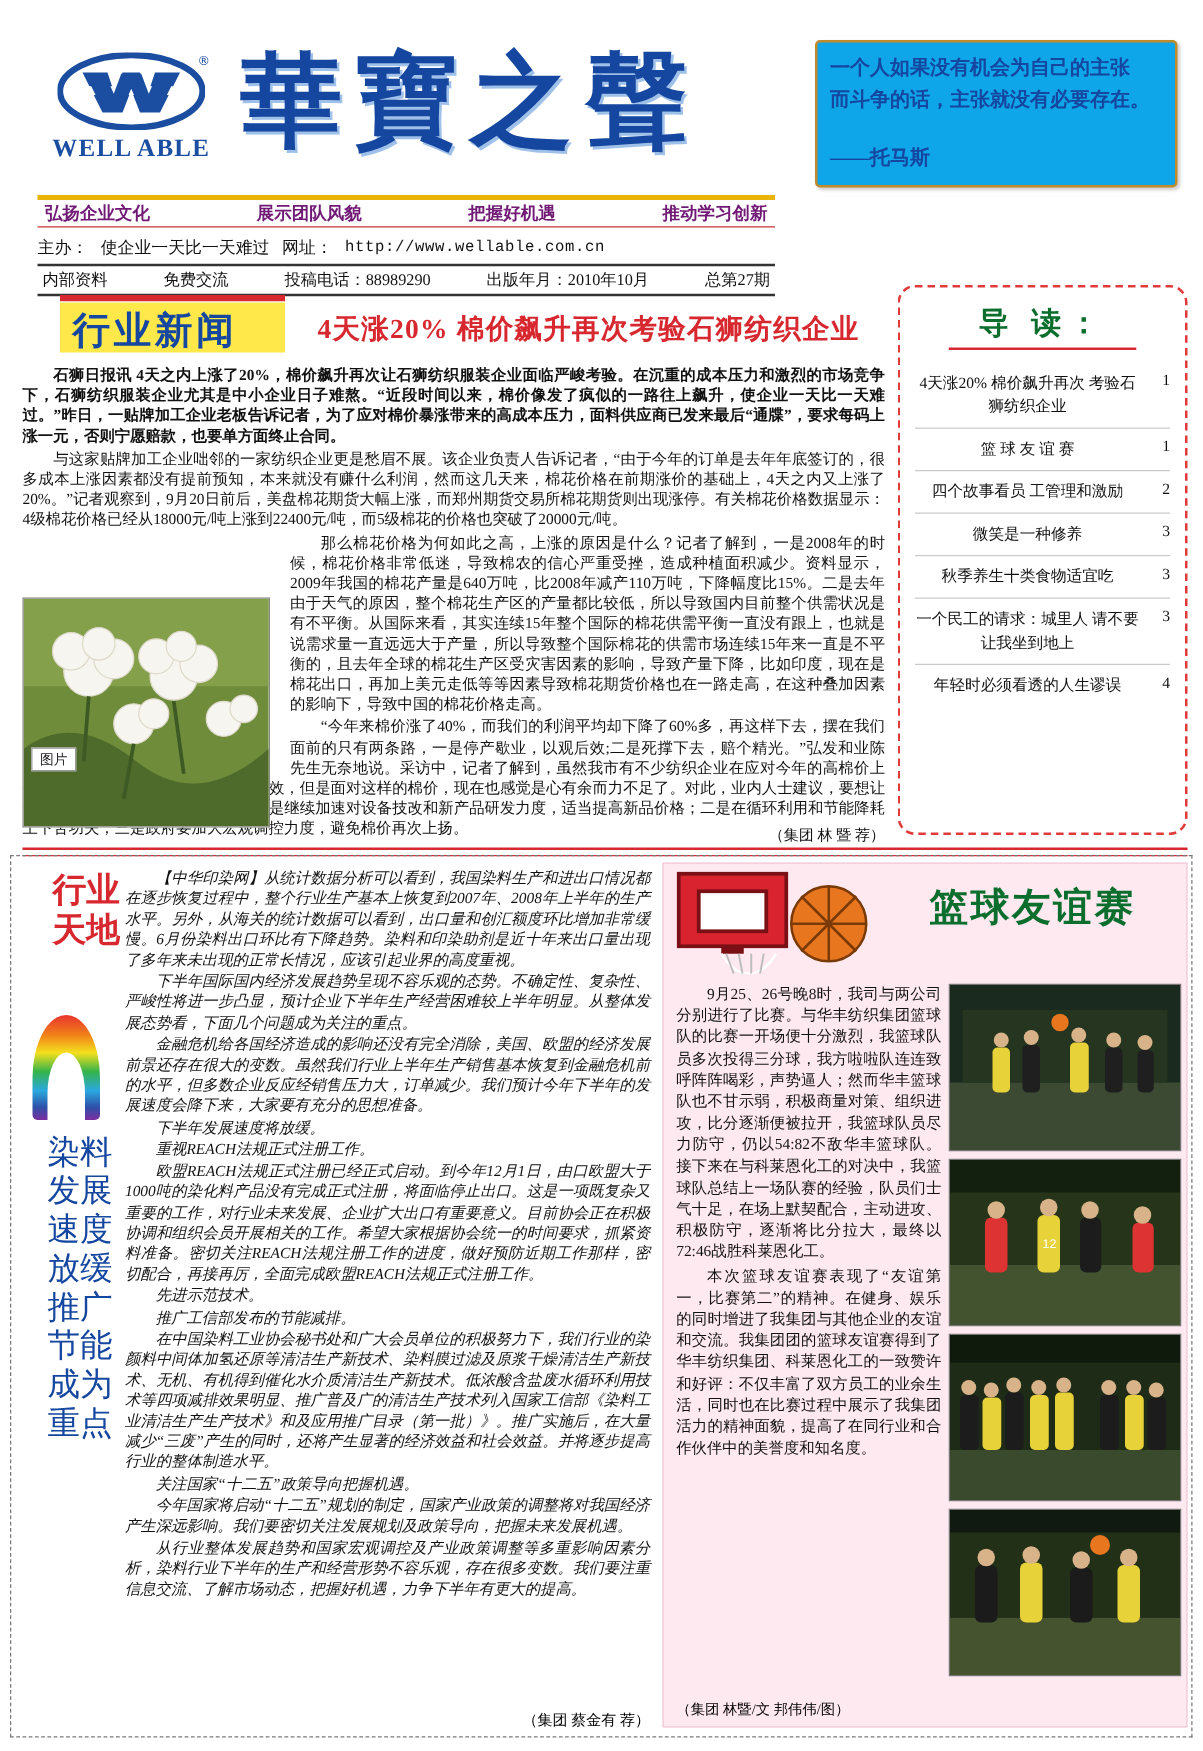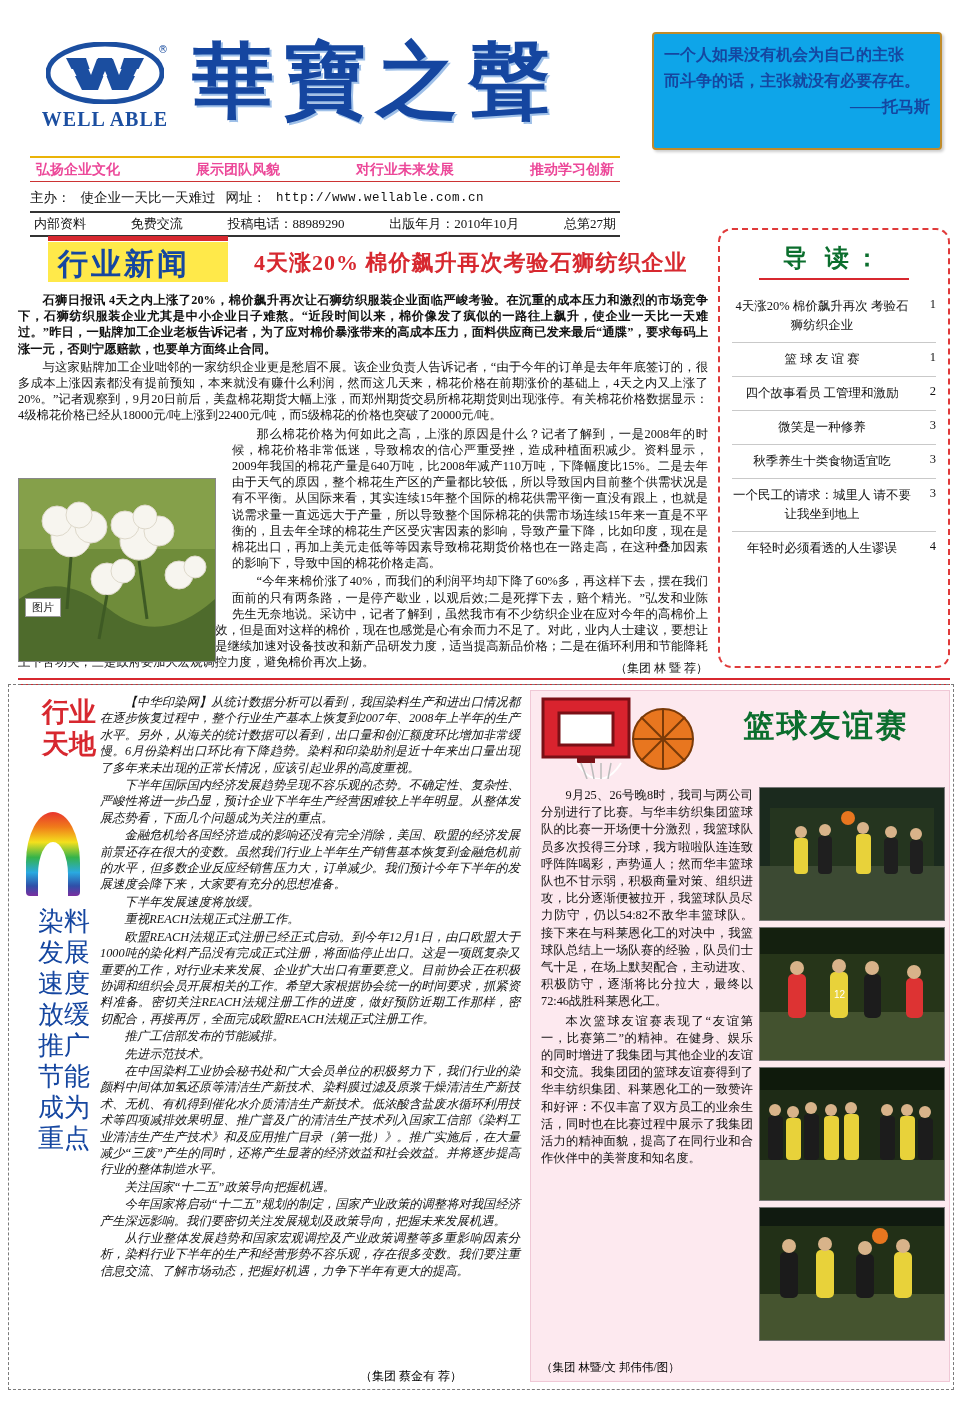--- a/index.html
+++ b/index.html
@@ -28,27 +28,27 @@
     text-shadow:2px 2px 0 #9fc0e8;
   }
 
   .quote-box{
     position:absolute;left:640px;top:22px;width:290px;height:118px;
     border:2px solid #c08b2a;background:#0ea5e9;border-radius:4px;
     box-shadow:2px 2px 3px rgba(0,0,0,.2);
     padding:8px 10px;box-sizing:border-box;
     font-family:"Liberation Serif",serif;color:#1546a0;font-size:16px;line-height:26px;font-weight:bold;
   }
-  .quote-sign{text-align:right;}
+  .quote-sign{margin-top:20px;}
 
   .slogan-bar{
     position:absolute;left:18px;top:146px;width:590px;height:26px;
-    border-top:2px solid #eab308;border-bottom:1px solid #c33;
+    border-top:4px solid #eab308;border-bottom:1px solid #c33;
     display:flex;align-items:center;justify-content:space-between;
-    font-family:"Liberation Serif",serif;font-size:14px;color:#ec4899;font-weight:bold;
+    font-family:"Liberation Serif",serif;font-size:14px;color:#701a75;font-weight:bold;
     padding:0 6px;box-sizing:border-box;
   }
   .pub-line{
     position:absolute;left:18px;top:175px;width:590px;height:26px;
     border-bottom:2px solid #333;
     font-family:"Liberation Serif",serif;font-size:13.5px;color:#111;
     display:flex;align-items:center;gap:10px;
   }
   .pub-line .url{font-family:"Liberation Mono",monospace;font-size:12.5px;letter-spacing:.5px;}
   .info-line{
@@ -138,21 +138,21 @@
     font-family:"Liberation Serif",serif;font-size:26px;font-weight:normal;color:#1546a0;
     line-height:31px;text-align:right;
   }
 
   
   .bl-text{
     position:absolute;left:100px;top:694px;width:420px;height:672px;
     font-family:"Liberation Serif",serif;font-size:12.3px;line-height:16.4px;color:#111;text-align:justify;
   }
   .bl-text p{margin:0 0 1px 0;text-indent:2em;font-style:italic;}
-  .byline2{position:absolute;left:360px;top:1368px;width:160px;font-family:"Liberation Serif",serif;font-size:12px;}
+  .byline2{position:absolute;left:360px;top:1368px;width:160px;text-align:right;font-family:"Liberation Serif",serif;font-size:12px;}
 
   
   .br{
     position:absolute;left:530px;top:690px;width:420px;height:692px;
     background:#fde9ef;border:1px solid #f0c8d6;box-sizing:border-box;padding-left:33px;
   }
   .hoop{position:absolute;left:6px;top:4px;width:170px;height:84px;}
   .br-title{
     position:absolute;left:176px;top:14px;width:238px;
     font-family:"Liberation Serif",serif;font-size:31px;font-weight:bold;color:#0b6e2d;letter-spacing:2px;
@@ -194,21 +194,21 @@
 
     <div class="quote-box">
       <div>一个人如果没有机会为自己的主张</div>
       <div>而斗争的话，主张就没有必要存在。</div>
       <div class="quote-sign">——托马斯</div>
     </div>
 
     <div class="slogan-bar">
       <span>弘扬企业文化</span>
       <span>展示团队风貌</span>
-      <span>对行业未来发展</span>
+      <span>把握好机遇</span>
       <span>推动学习创新</span>
     </div>
 
     <div class="pub-line">
       <span>主办：</span>
       <span>使企业一天比一天难过</span>
       <span>网址：</span>
       <span class="url">http://www.wellable.com.cn</span>
     </div>
 
@@ -316,22 +316,22 @@
     <div class="vtitle-main">染料发展速度放缓 推广节能成为重点</div>
   </div>
 
   <div class="bl-text">
     <p>【中华印染网】从统计数据分析可以看到，我国染料生产和进出口情况都在逐步恢复过程中，整个行业生产基本上恢复到2007年、2008年上半年的生产水平。另外，从海关的统计数据可以看到，出口量和创汇额度环比增加非常缓慢。6月份染料出口环比有下降趋势。染料和印染助剂是近十年来出口量出现了多年来未出现的正常长情况，应该引起业界的高度重视。</p>
     <p>下半年国际国内经济发展趋势呈现不容乐观的态势。不确定性、复杂性、严峻性将进一步凸显，预计企业下半年生产经营困难较上半年明显。从整体发展态势看，下面几个问题成为关注的重点。</p>
     <p>金融危机给各国经济造成的影响还没有完全消除，美国、欧盟的经济发展前景还存在很大的变数。虽然我们行业上半年生产销售基本恢复到金融危机前的水平，但多数企业反应经销售压力大，订单减少。我们预计今年下半年的发展速度会降下来，大家要有充分的思想准备。</p>
     <p>下半年发展速度将放缓。</p>
     <p>重视REACH法规正式注册工作。</p>
     <p>欧盟REACH法规正式注册已经正式启动。到今年12月1日，由口欧盟大于1000吨的染化料产品没有完成正式注册，将面临停止出口。这是一项既复杂又重要的工作，对行业未来发展、企业扩大出口有重要意义。目前协会正在积极协调和组织会员开展相关的工作。希望大家根据协会统一的时间要求，抓紧资料准备。密切关注REACH法规注册工作的进度，做好预防近期工作那样，密切配合，再接再厉，全面完成欧盟REACH法规正式注册工作。</p>
+    <p>先进示范技术。</p>
     <p>推广工信部发布的节能减排。</p>
-    <p>先进示范技术。</p>
     <p>在中国染料工业协会秘书处和广大会员单位的积极努力下，我们行业的染颜料中间体加氢还原等清洁生产新技术、染料膜过滤及原浆干燥清洁生产新技术、无机、有机得到催化水介质清洁生产新技术。低浓酸含盐废水循环利用技术等四项减排效果明显、推广普及广的清洁生产技术列入国家工信部《染料工业清洁生产生产技术》和及应用推广目录（第一批）》。推广实施后，在大量减少“三废”产生的同时，还将产生显著的经济效益和社会效益。并将逐步提高行业的整体制造水平。</p>
     <p>关注国家“十二五”政策导向把握机遇。</p>
     <p>今年国家将启动“十二五”规划的制定，国家产业政策的调整将对我国经济产生深远影响。我们要密切关注发展规划及政策导向，把握未来发展机遇。</p>
     <p>从行业整体发展趋势和国家宏观调控及产业政策调整等多重影响因素分析，染料行业下半年的生产和经营形势不容乐观，存在很多变数。我们要注重信息交流、了解市场动态，把握好机遇，力争下半年有更大的提高。</p>
   </div>
   <div class="byline2">（集团 蔡金有 荐）</div>
 
   <div class="br">
     <div class="hoop">
       <svg width="170" height="84" viewBox="0 0 170 84">

